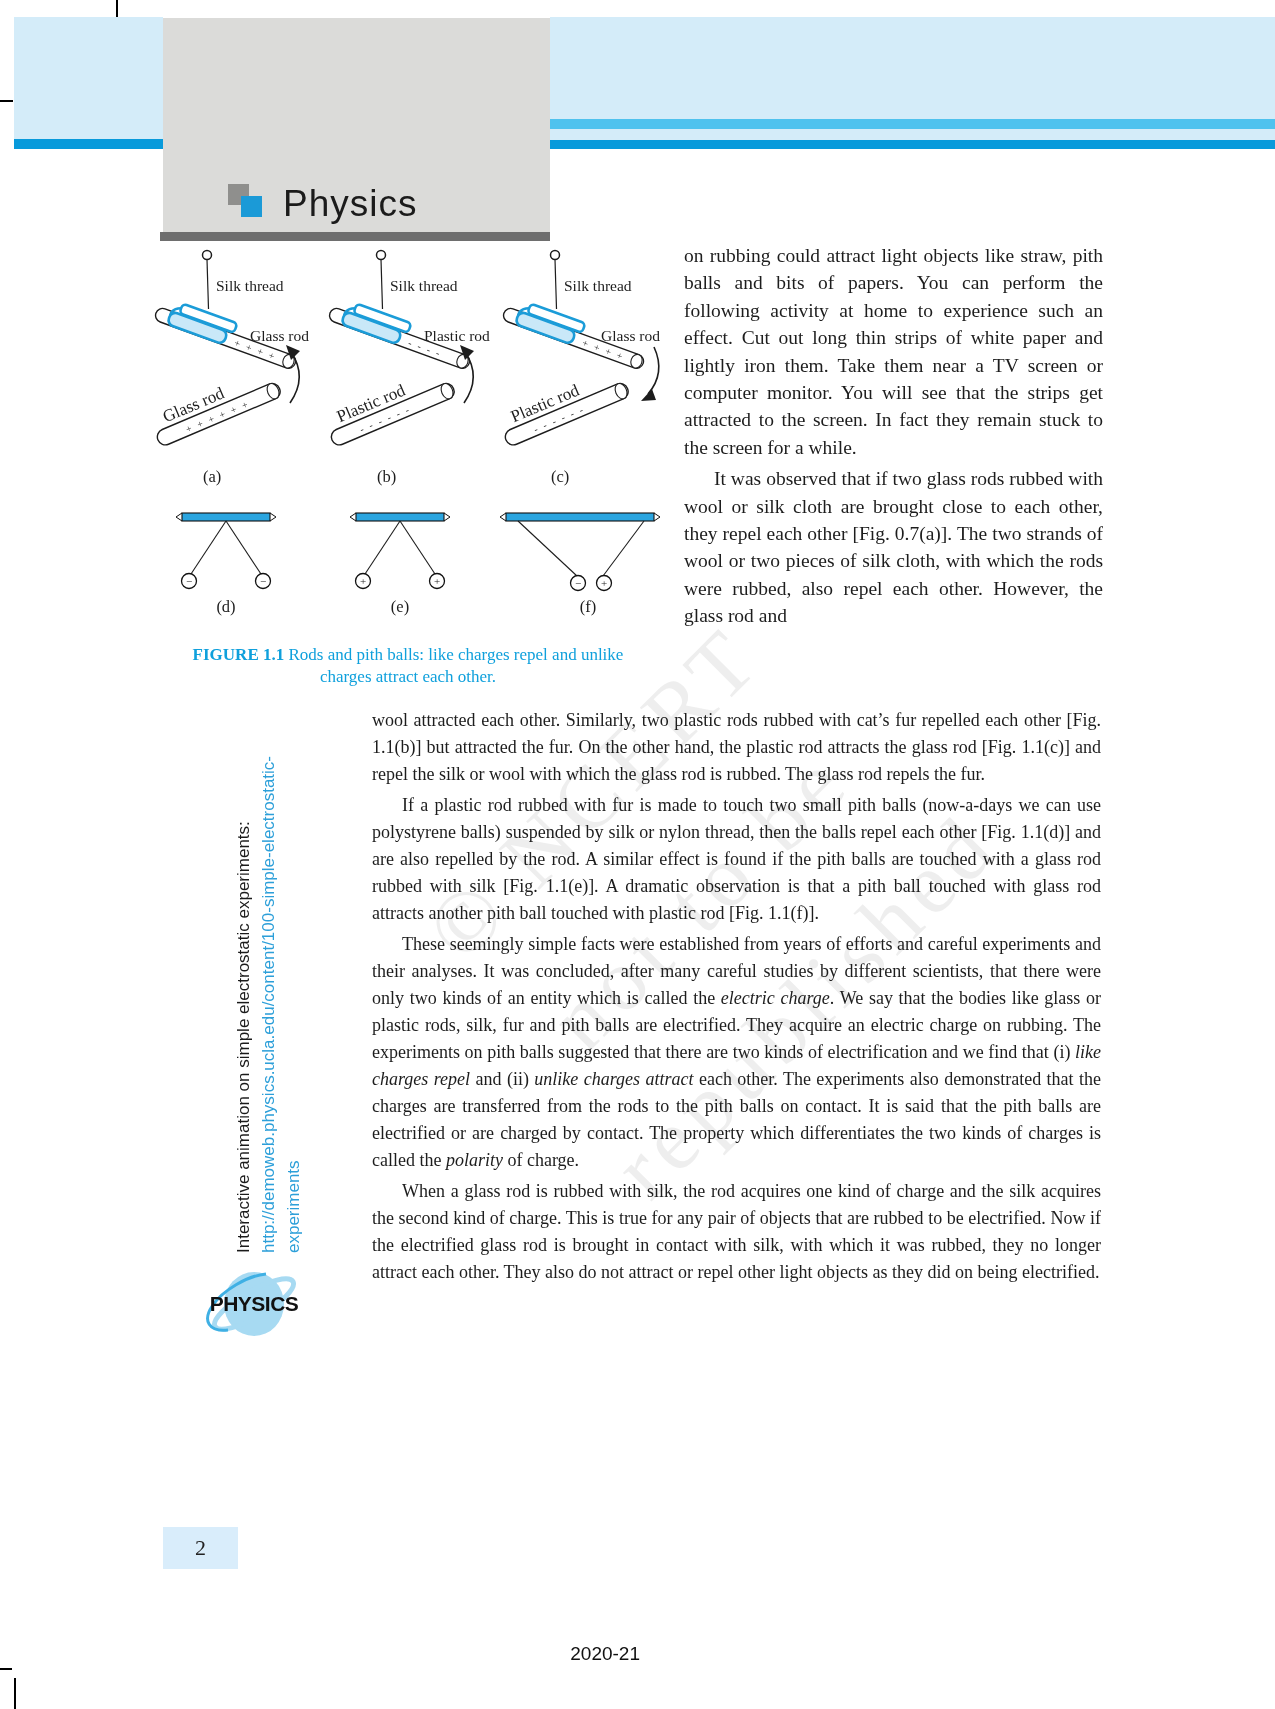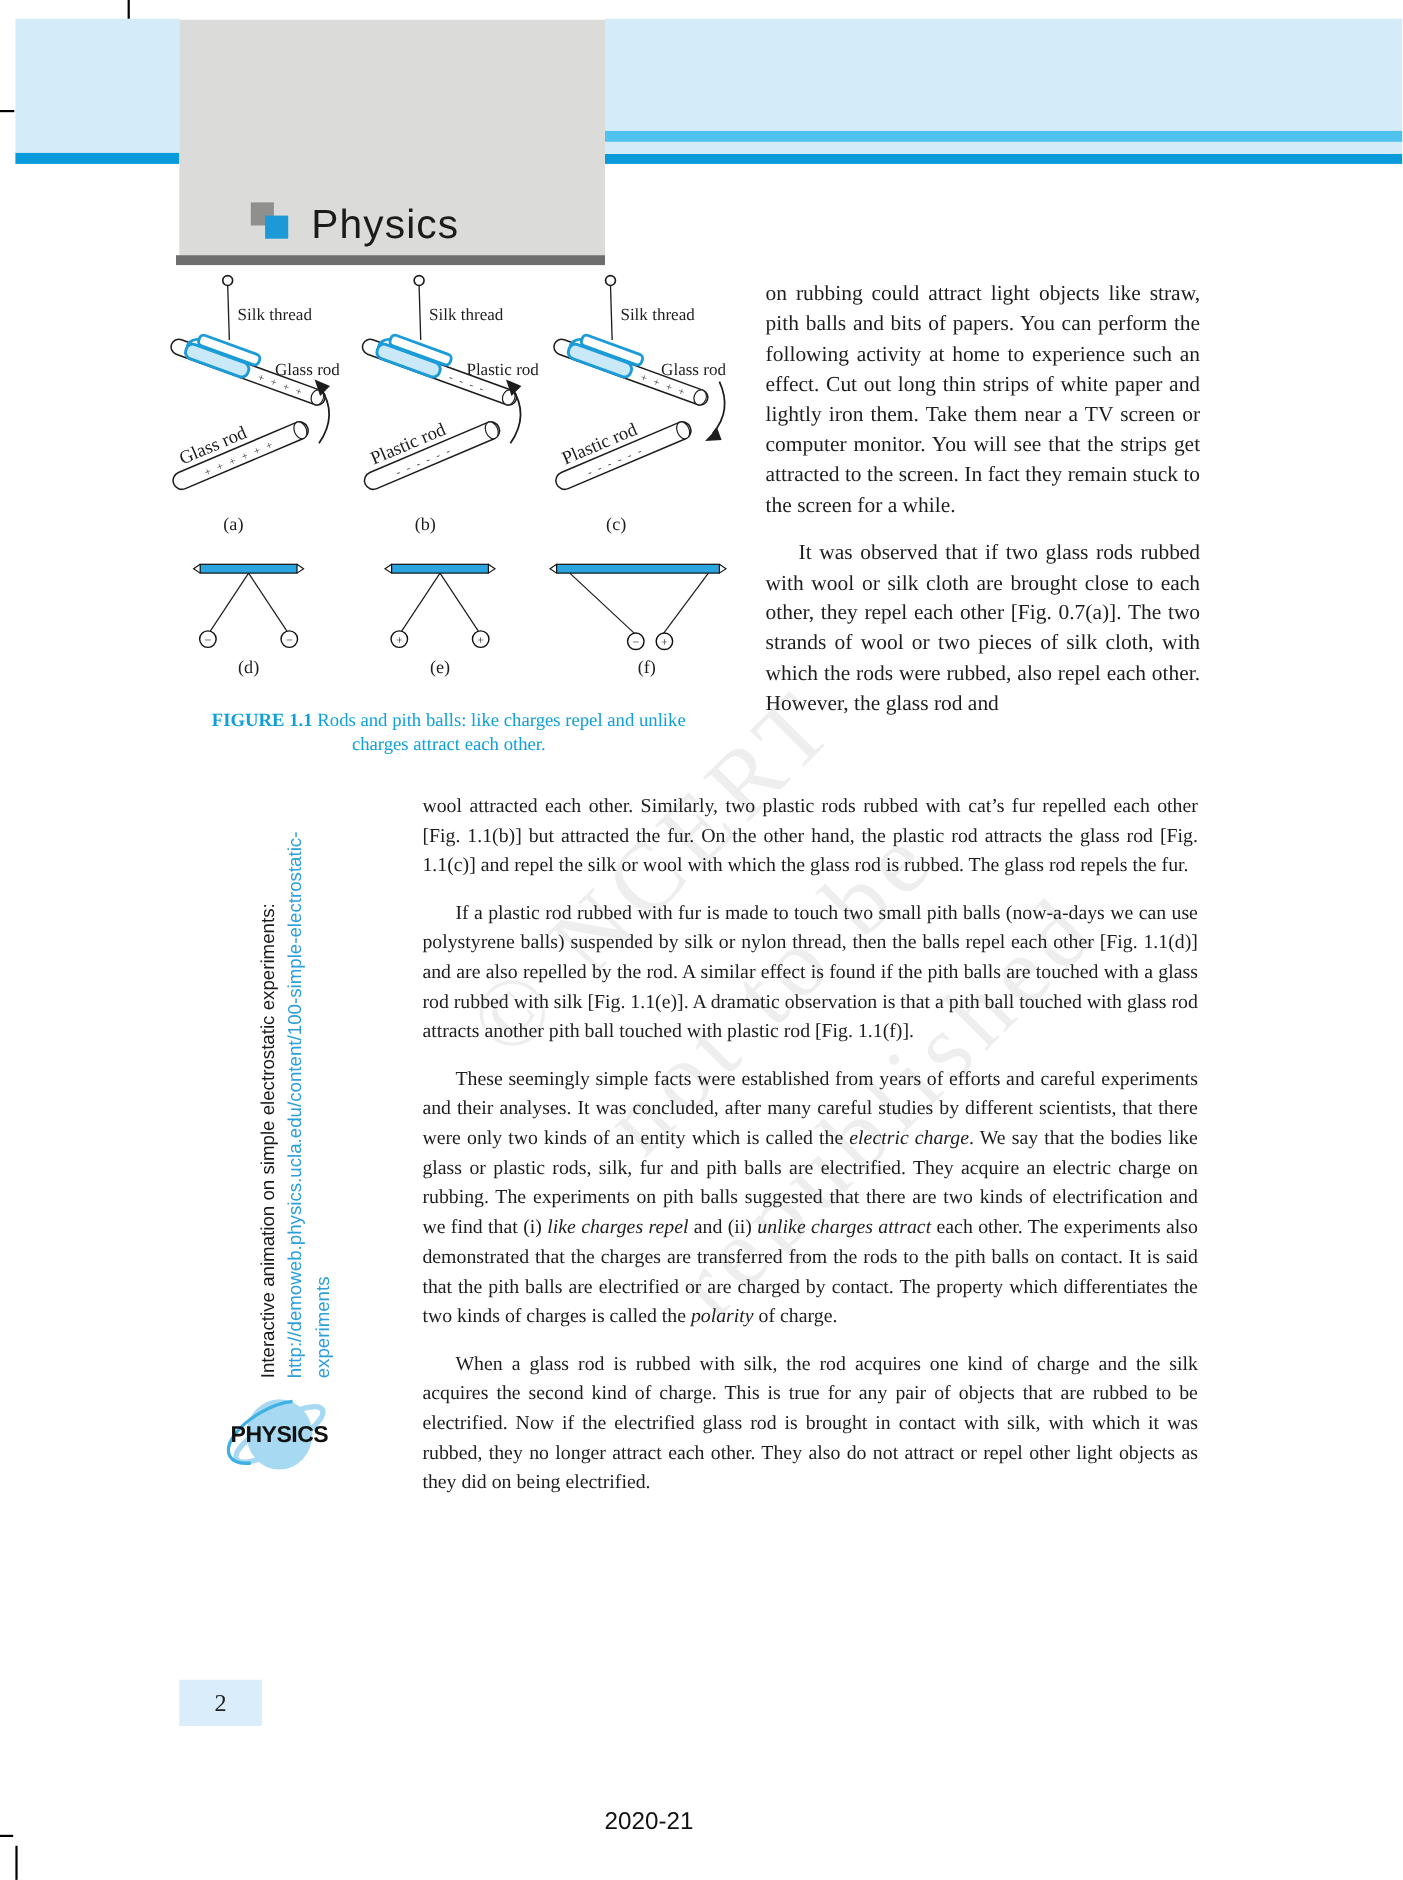--- a/index.html
+++ b/index.html
@@ -31,35 +31,35 @@
   svg text{font-family:"Liberation Serif",serif;fill:#1d1d1d;}
   .rodlabel{font-size:15.5px;}
   .panlabel{font-size:16.5px;}
   .chargetxt{font-size:10px;letter-spacing:2px;fill:#333;}
   .alongrod{font-size:17px;}
   
   .col-text{position:absolute;left:680px;top:238px;width:427px;text-align:justify;
        font-size:19.5px;line-height:27.4px;}
   .main-text{position:absolute;left:368px;top:703px;width:737px;text-align:justify;
        font-size:18px;line-height:27px;}
-  .col-text p,.main-text p{margin:16px;}
+  .col-text p,.main-text p{margin:4px;}
   .col-text p.indent,.main-text p.indent{text-indent:30px;}
   
   .sidebar{position:absolute;left:231px;top:1253px;transform-origin:0 0;transform:rotate(-90deg);
        font-family:"Liberation Sans",sans-serif;font-size:17px;line-height:25px;}
   .sidebar div{white-space:nowrap;}
   .sidebar .blk{color:#1a1a1a;}
   .sidebar .lnk{color:#2c9fd9;}
   .logo{position:absolute;left:206px;top:1262px;}
   .logo text{font-family:"Liberation Sans",sans-serif;font-weight:700;letter-spacing:-0.5px;
        font-size:21px;fill:#111;}
   .pagenum{position:absolute;left:163px;top:1527px;width:75px;height:42px;background:#d9edfb;
        display:flex;align-items:center;justify-content:center;font-size:22px;color:#222;}
-  .footer{position:absolute;left:540px;top:1643px;width:100px;text-align:center;
-       font-family:"Liberation Sans",sans-serif;font-size:22px;color:#111;}
+  .footer{position:absolute;left:540px;top:1643px;width:100px;text-align:right;
+       font-family:"Liberation Sans",sans-serif;font-size:19px;color:#111;}
   
   .watermark{position:absolute;left:250px;top:675px;width:900px;transform:rotate(-45deg);
        transform-origin:center center;text-align:center;color:rgba(90,90,90,0.10);
        font-size:88px;line-height:150px;letter-spacing:8px;pointer-events:none;}
 </style>
 </head>
 <body>
 
 <div class="page">
 

